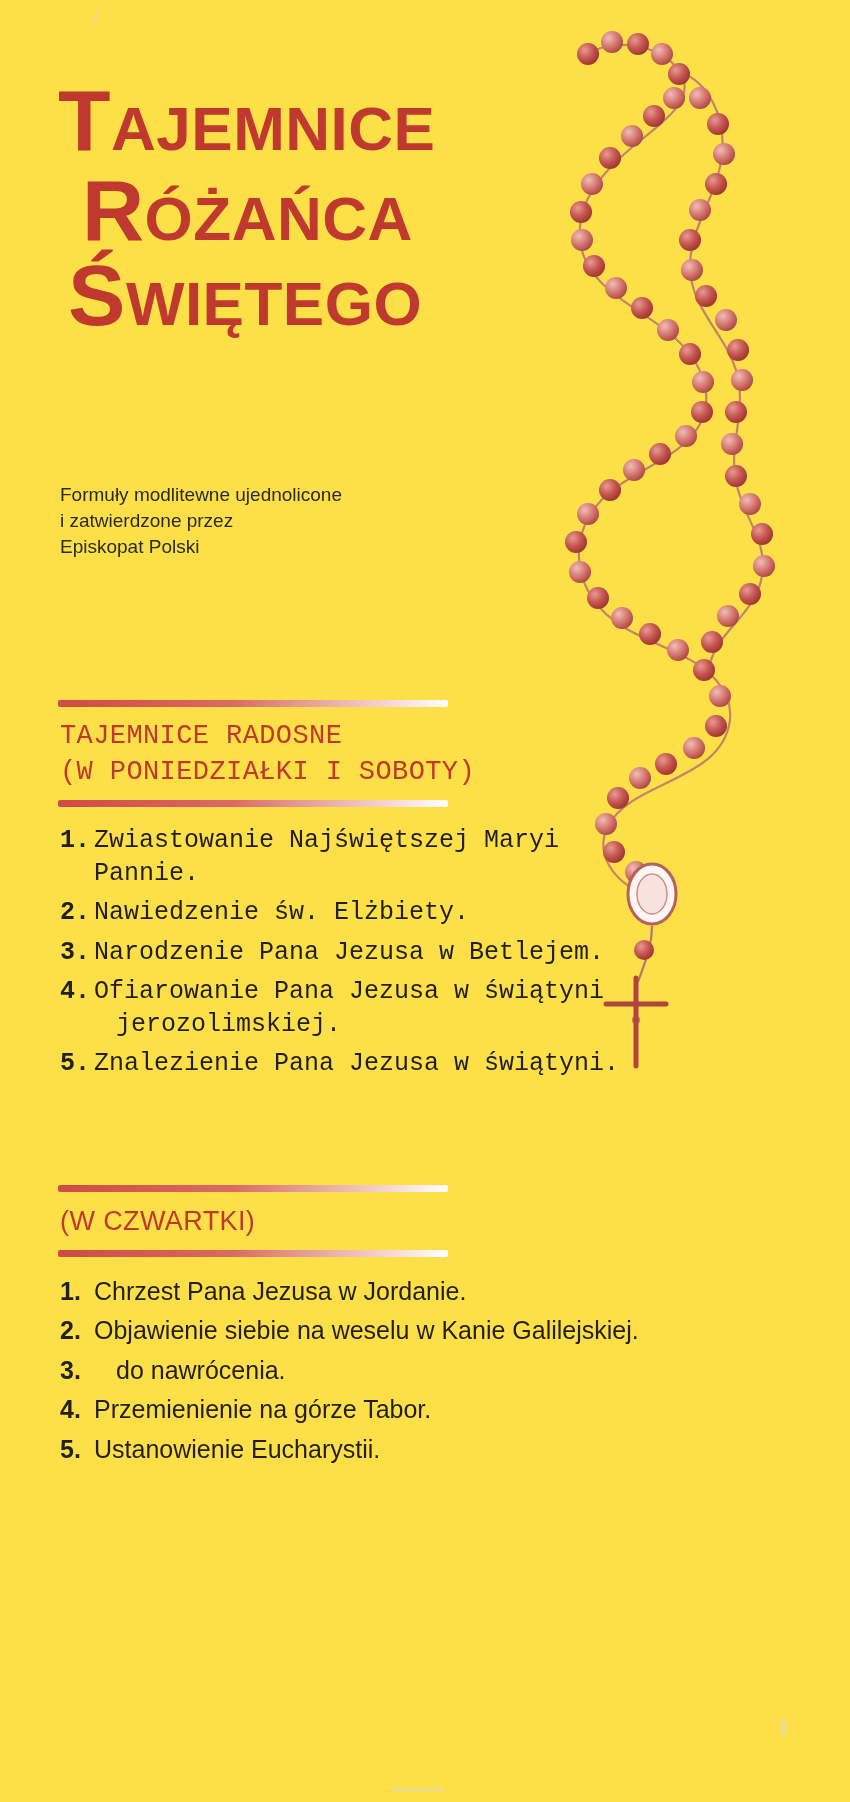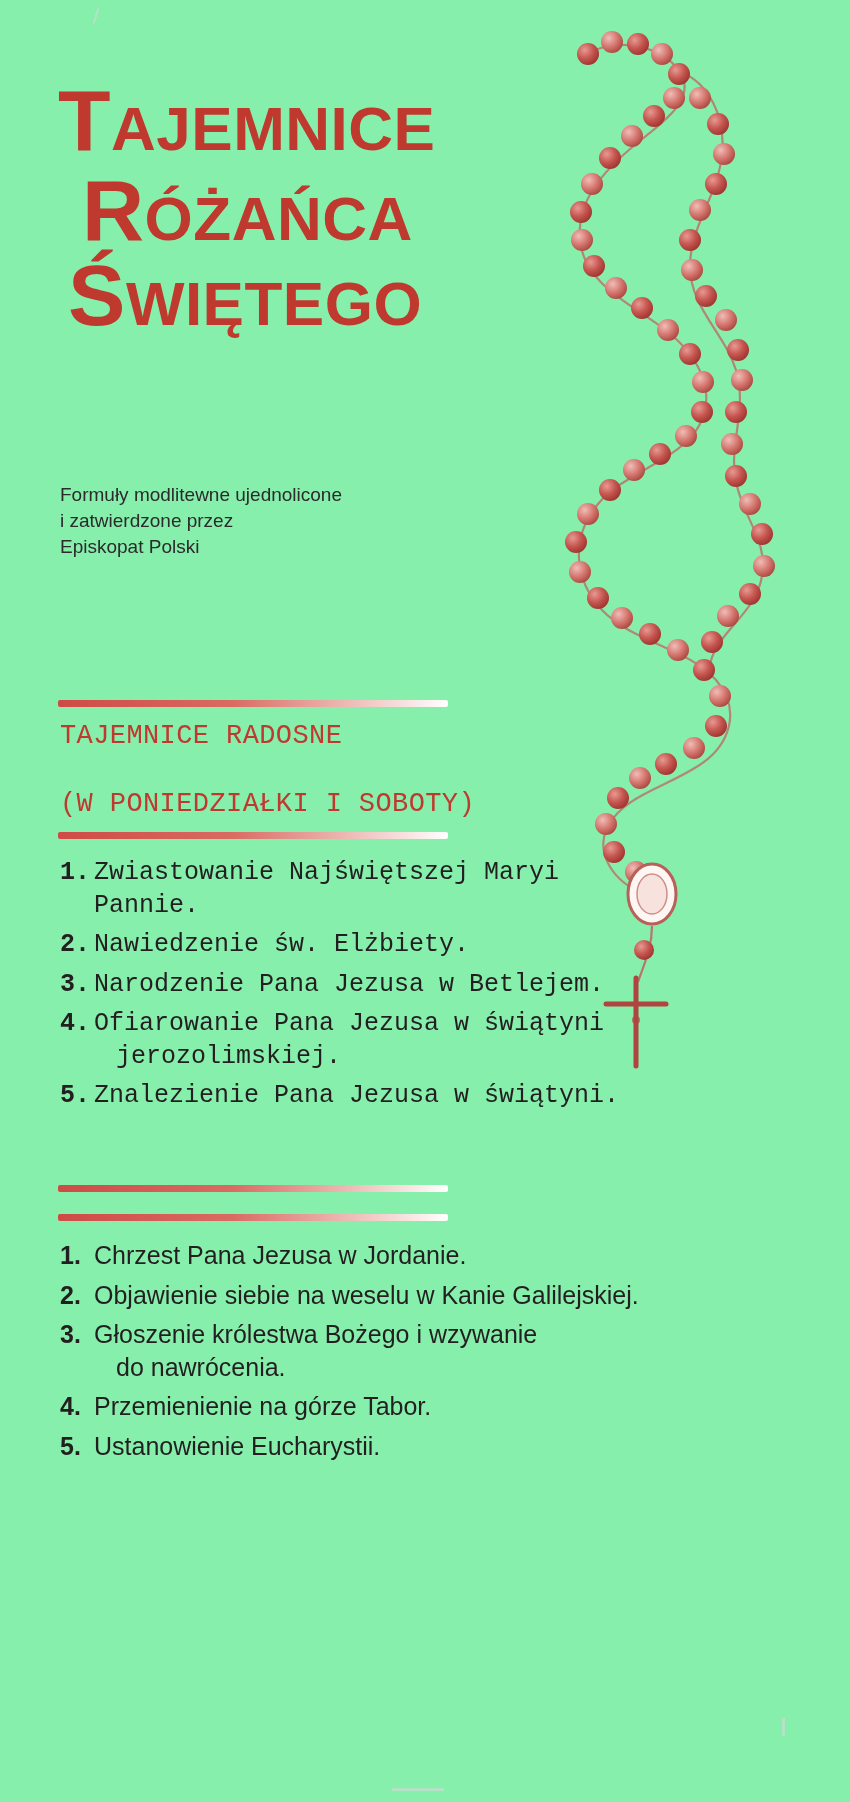--- a/index.html
+++ b/index.html
@@ -12,21 +12,21 @@
     height: 1802px;
     position: relative;
     overflow: hidden;
     font-family: "Liberation Sans", sans-serif;
     color: #231f20;
   }
 
   .page {
     position: absolute;
     inset: 0;
-    background: #86efac;
+    background: #fde047;
   }
 
   
   .title-block {
     position: absolute;
     left: 58px;
     top: 78px;
     width: 520px;
   }
   .title-line {
@@ -72,21 +72,20 @@
   }
   .section-head {
     padding: 12px 0 10px 2px;
     color: #c0392f;
     font-size: 27px;
     line-height: 1.32;
     letter-spacing: 0.4px;
   }
   .section-head .when {
     display: block;
-    margin-top: 32px;
   }
 
   .mysteries {
     list-style: none;
     margin: 0;
     padding: 18px 0 0 2px;
     counter-reset: none;
   }
   .mysteries li {
     display: flex;
@@ -179,35 +178,35 @@
       <li>
         <span class="num">5.</span>
         <span class="txt">Znalezienie Pana Jezusa w świątyni.</span>
       </li>
     </ol>
   </div>
 
   <div class="section" style="top:1185px;">
     <div class="rule"></div>
     <div class="section-head">
+      <span class="when">(W CZWARTKI)</span>
     </div>
     <div class="rule"></div>
     <ol class="mysteries">
       <li>
         <span class="num">1.</span>
         <span class="txt">Chrzest Pana Jezusa w Jordanie.</span>
       </li>
       <li>
         <span class="num">2.</span>
         <span class="txt">Objawienie siebie na weselu w Kanie Galilejskiej.</span>
       </li>
       <li>
         <span class="num">3.</span>
         <span class="txt">
-          <span>Głoszenie królestwa Bożego i wzywanie</span>
           <span class="cont">do nawrócenia.</span>
         </span>
       </li>
       <li>
         <span class="num">4.</span>
         <span class="txt">Przemienienie na górze Tabor.</span>
       </li>
       <li>
         <span class="num">5.</span>
         <span class="txt">Ustanowienie Eucharystii.</span>

